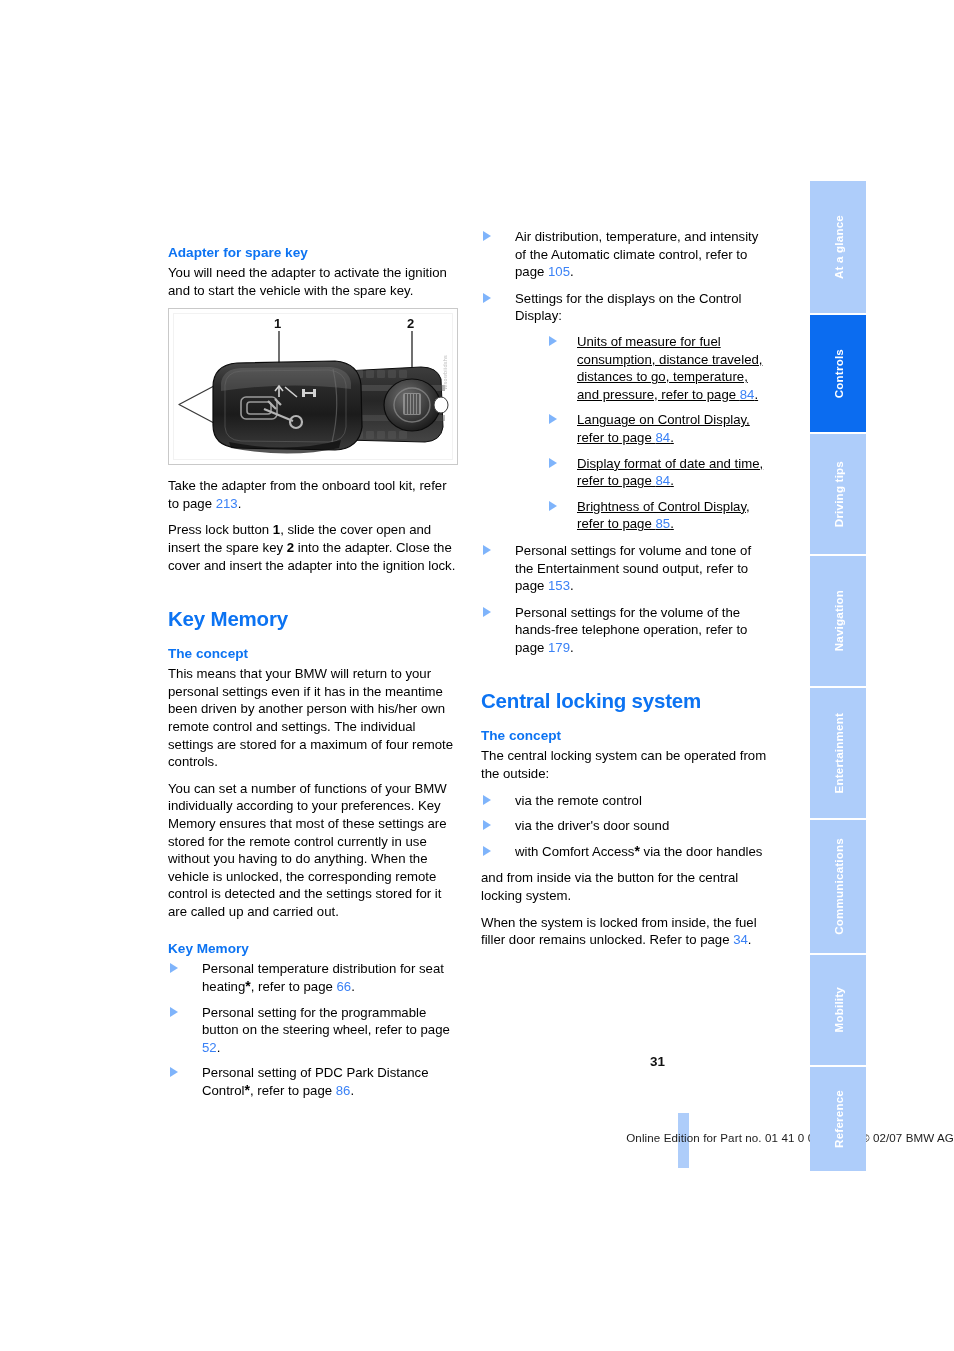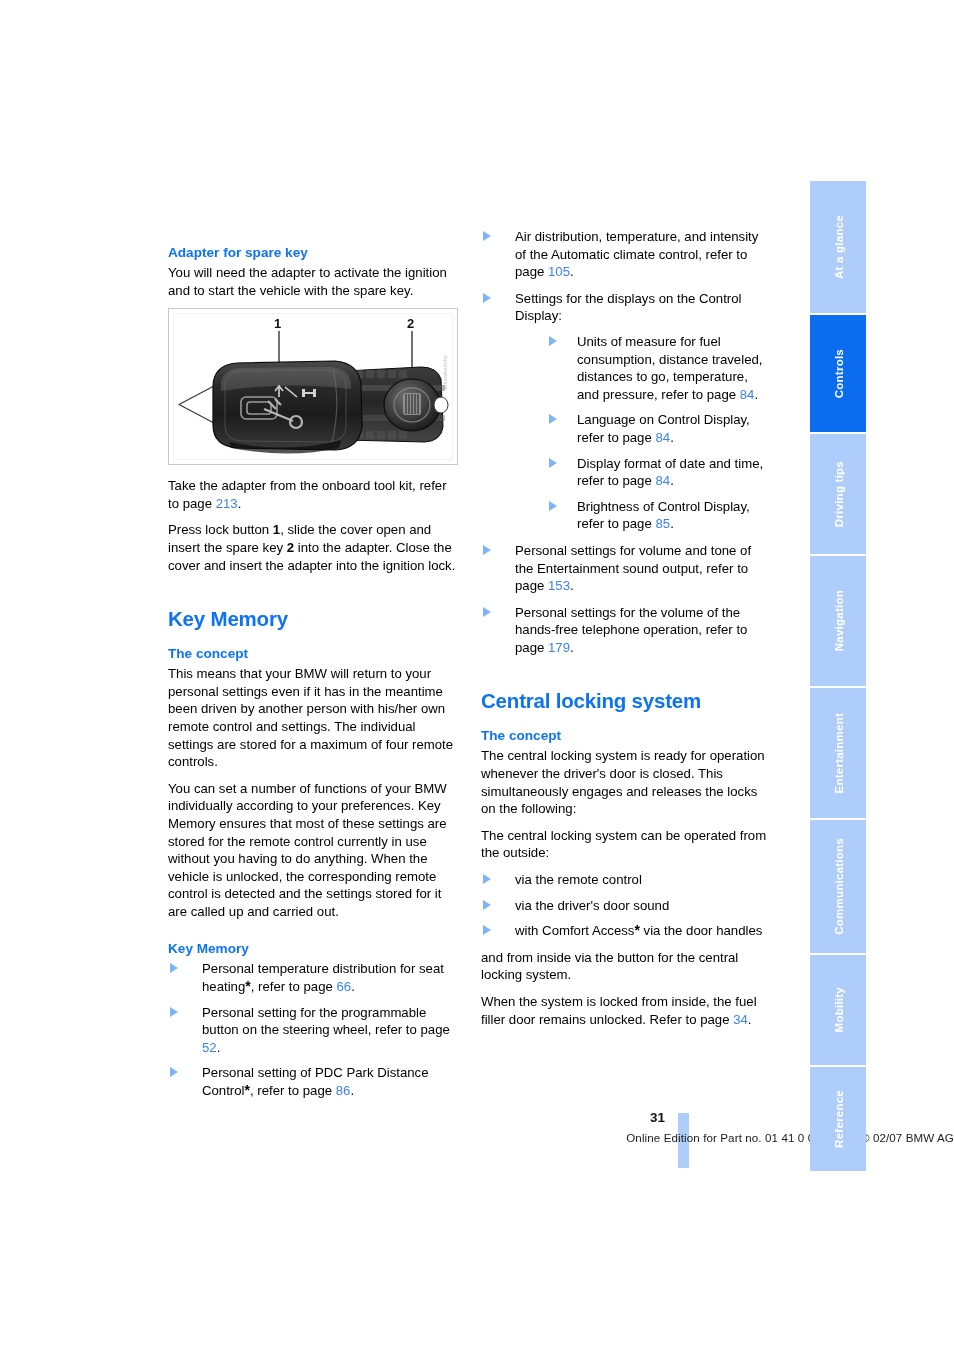--- a/index.html
+++ b/index.html
@@ -80,21 +80,21 @@
     top: 3px;
     width: 0; height: 0;
     border-top: 5px solid transparent;
     border-bottom: 5px solid transparent;
     border-left: 8px solid #7fb4fb;
   }
   ul.bl.nested {
     margin-top: 8px;
     margin-left: 34px;
   }
-  ul.bl.nested > li { padding-left: 28px; }
+  ul.bl.nested > li { padding-left: 28px; text-decoration: underline; }
   ul.bl.nested > li > .tri { left: 0px; }
 
   ul.bl.sub-spacing > li { margin-bottom: 9px; }
 
   
   .figure {
     position: relative;
     width: 290px;
     height: 157px;
     border: 1px solid #c9c9c9;
@@ -124,21 +124,21 @@
     position: absolute;
     font-size: 13px;
     font-weight: bold;
     color: #111;
   }
 
   
   .pagenum {
     position: absolute;
     left: 560px;
-    top: 1110px;
+    top: 1054px;
     width: 105px;
     text-align: right;
     font-size: 13.4px;
     font-weight: bold;
     color: #111;
   }
   .page-bar {
     position: absolute;
     left: 678px;
     top: 1113px;
@@ -364,21 +364,20 @@
       </li>
       <li>
         <span class="tri"></span><span>Personal settings for the volume of the hands-free telephone operation, refer to page </span><span class="lnk">179</span><span>.</span>
       </li>
     </ul>
 
     <div class="h1 spaced">Central locking system</div>
 
     <div class="h2">The concept</div>
 
-    <p>The central locking system is ready for operation whenever the driver's door is closed. This simultaneously engages and releases the locks on the following:</p>
 
 
     <p>The central locking system can be operated from the outside:</p>
 
     <ul class="bl" style="margin-bottom:9px;">
       <li>
         <span class="tri"></span><span>via the remote control</span>
       </li>
       <li>
         <span class="tri"></span><span>via the driver's door sound</span>

